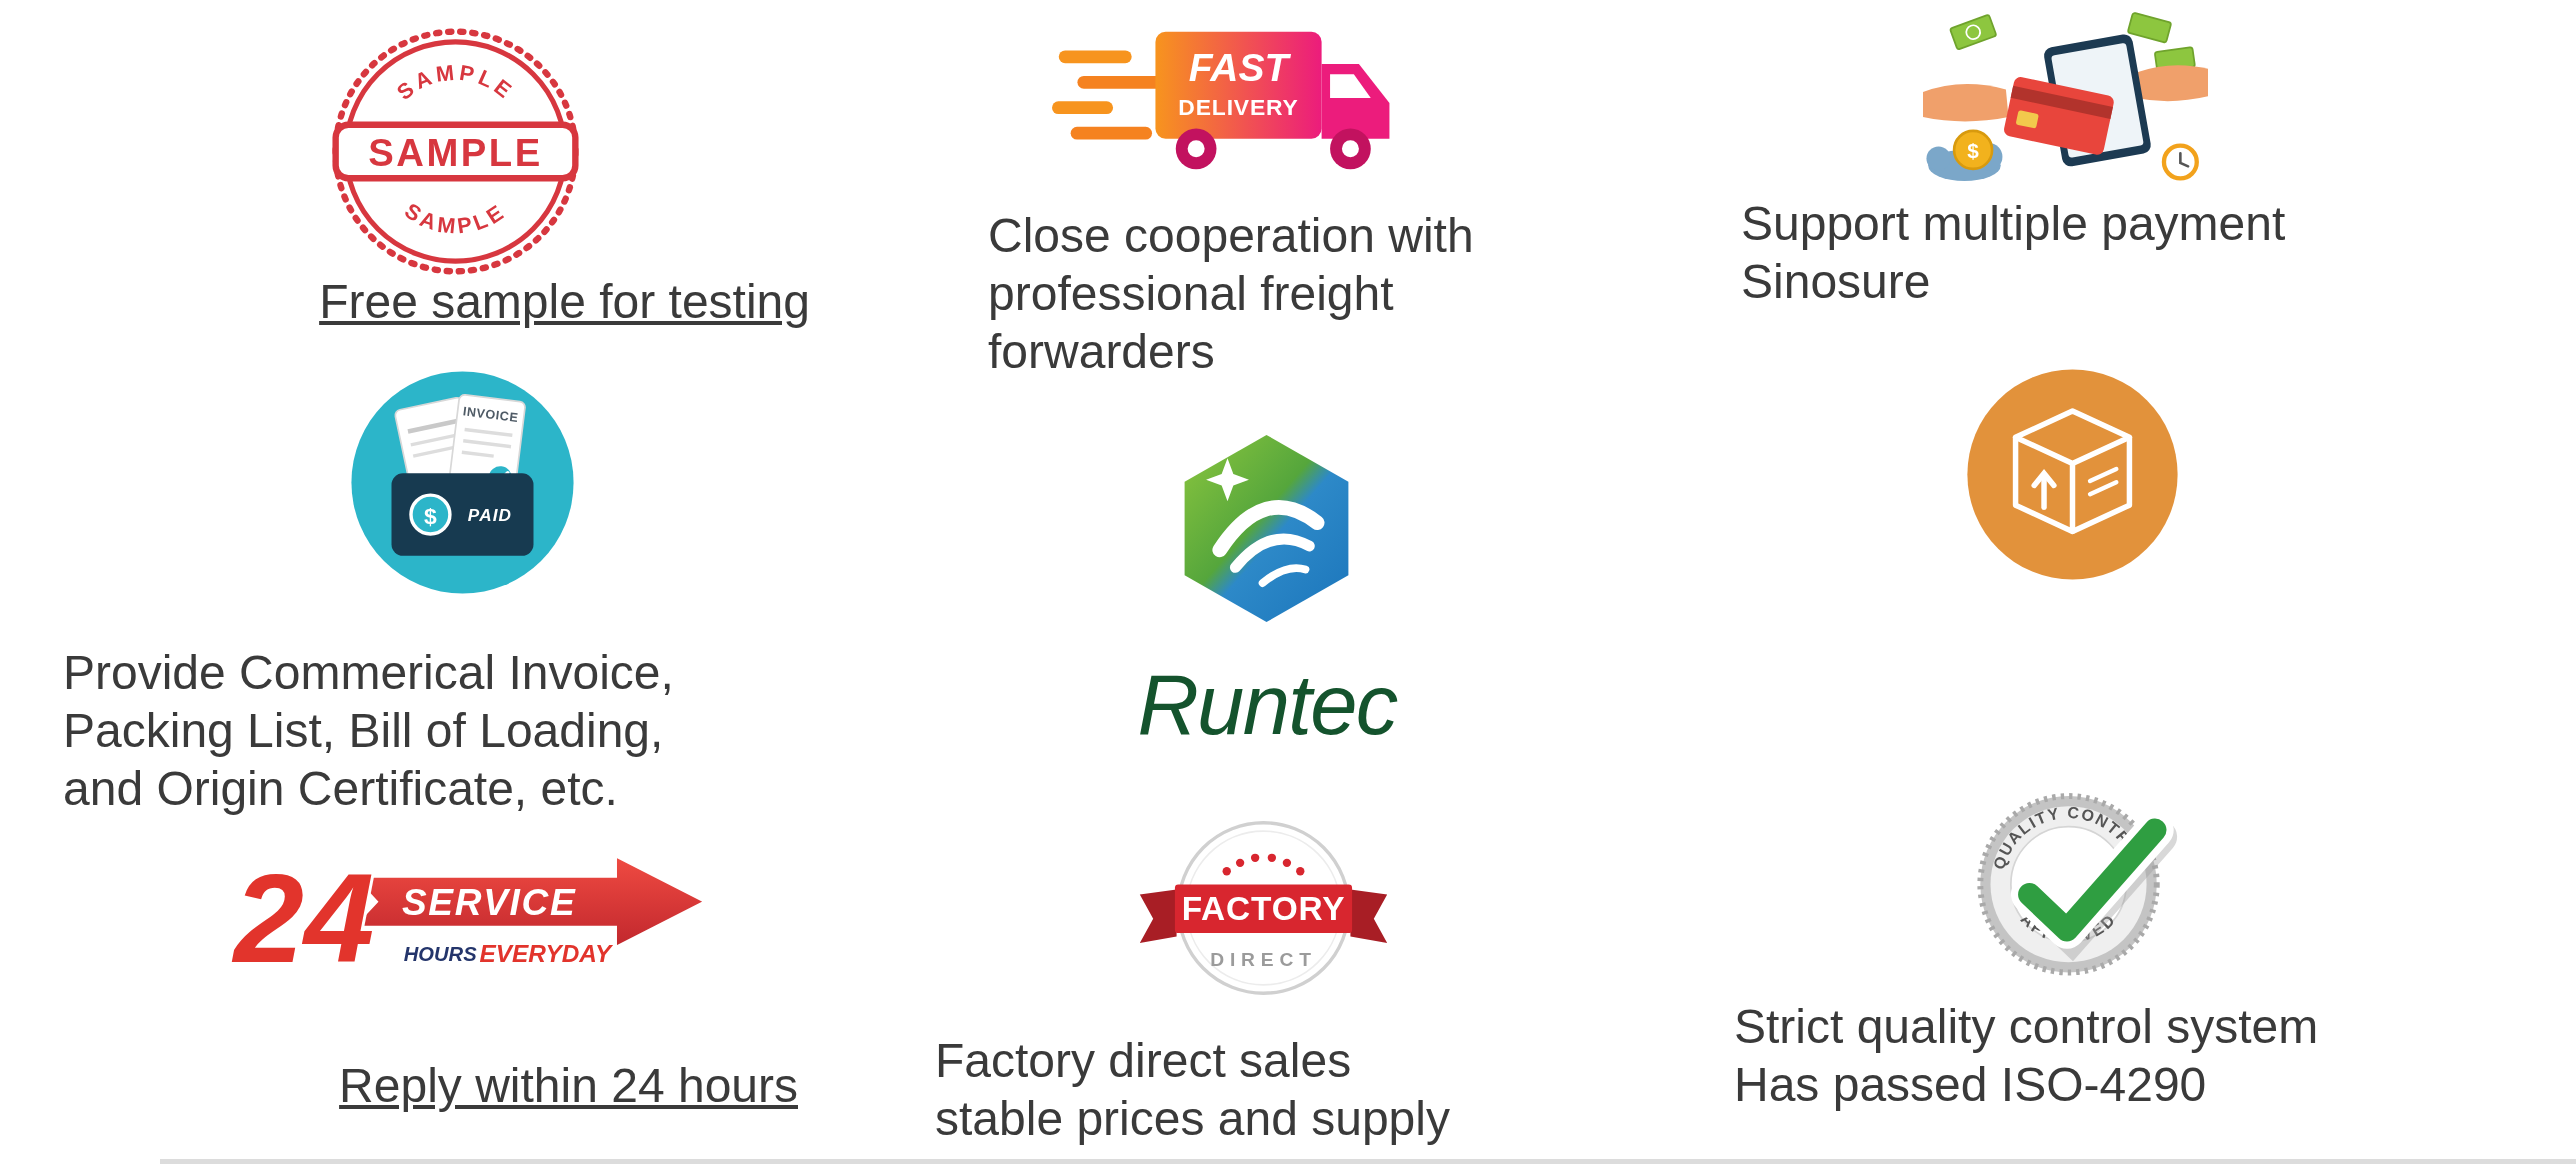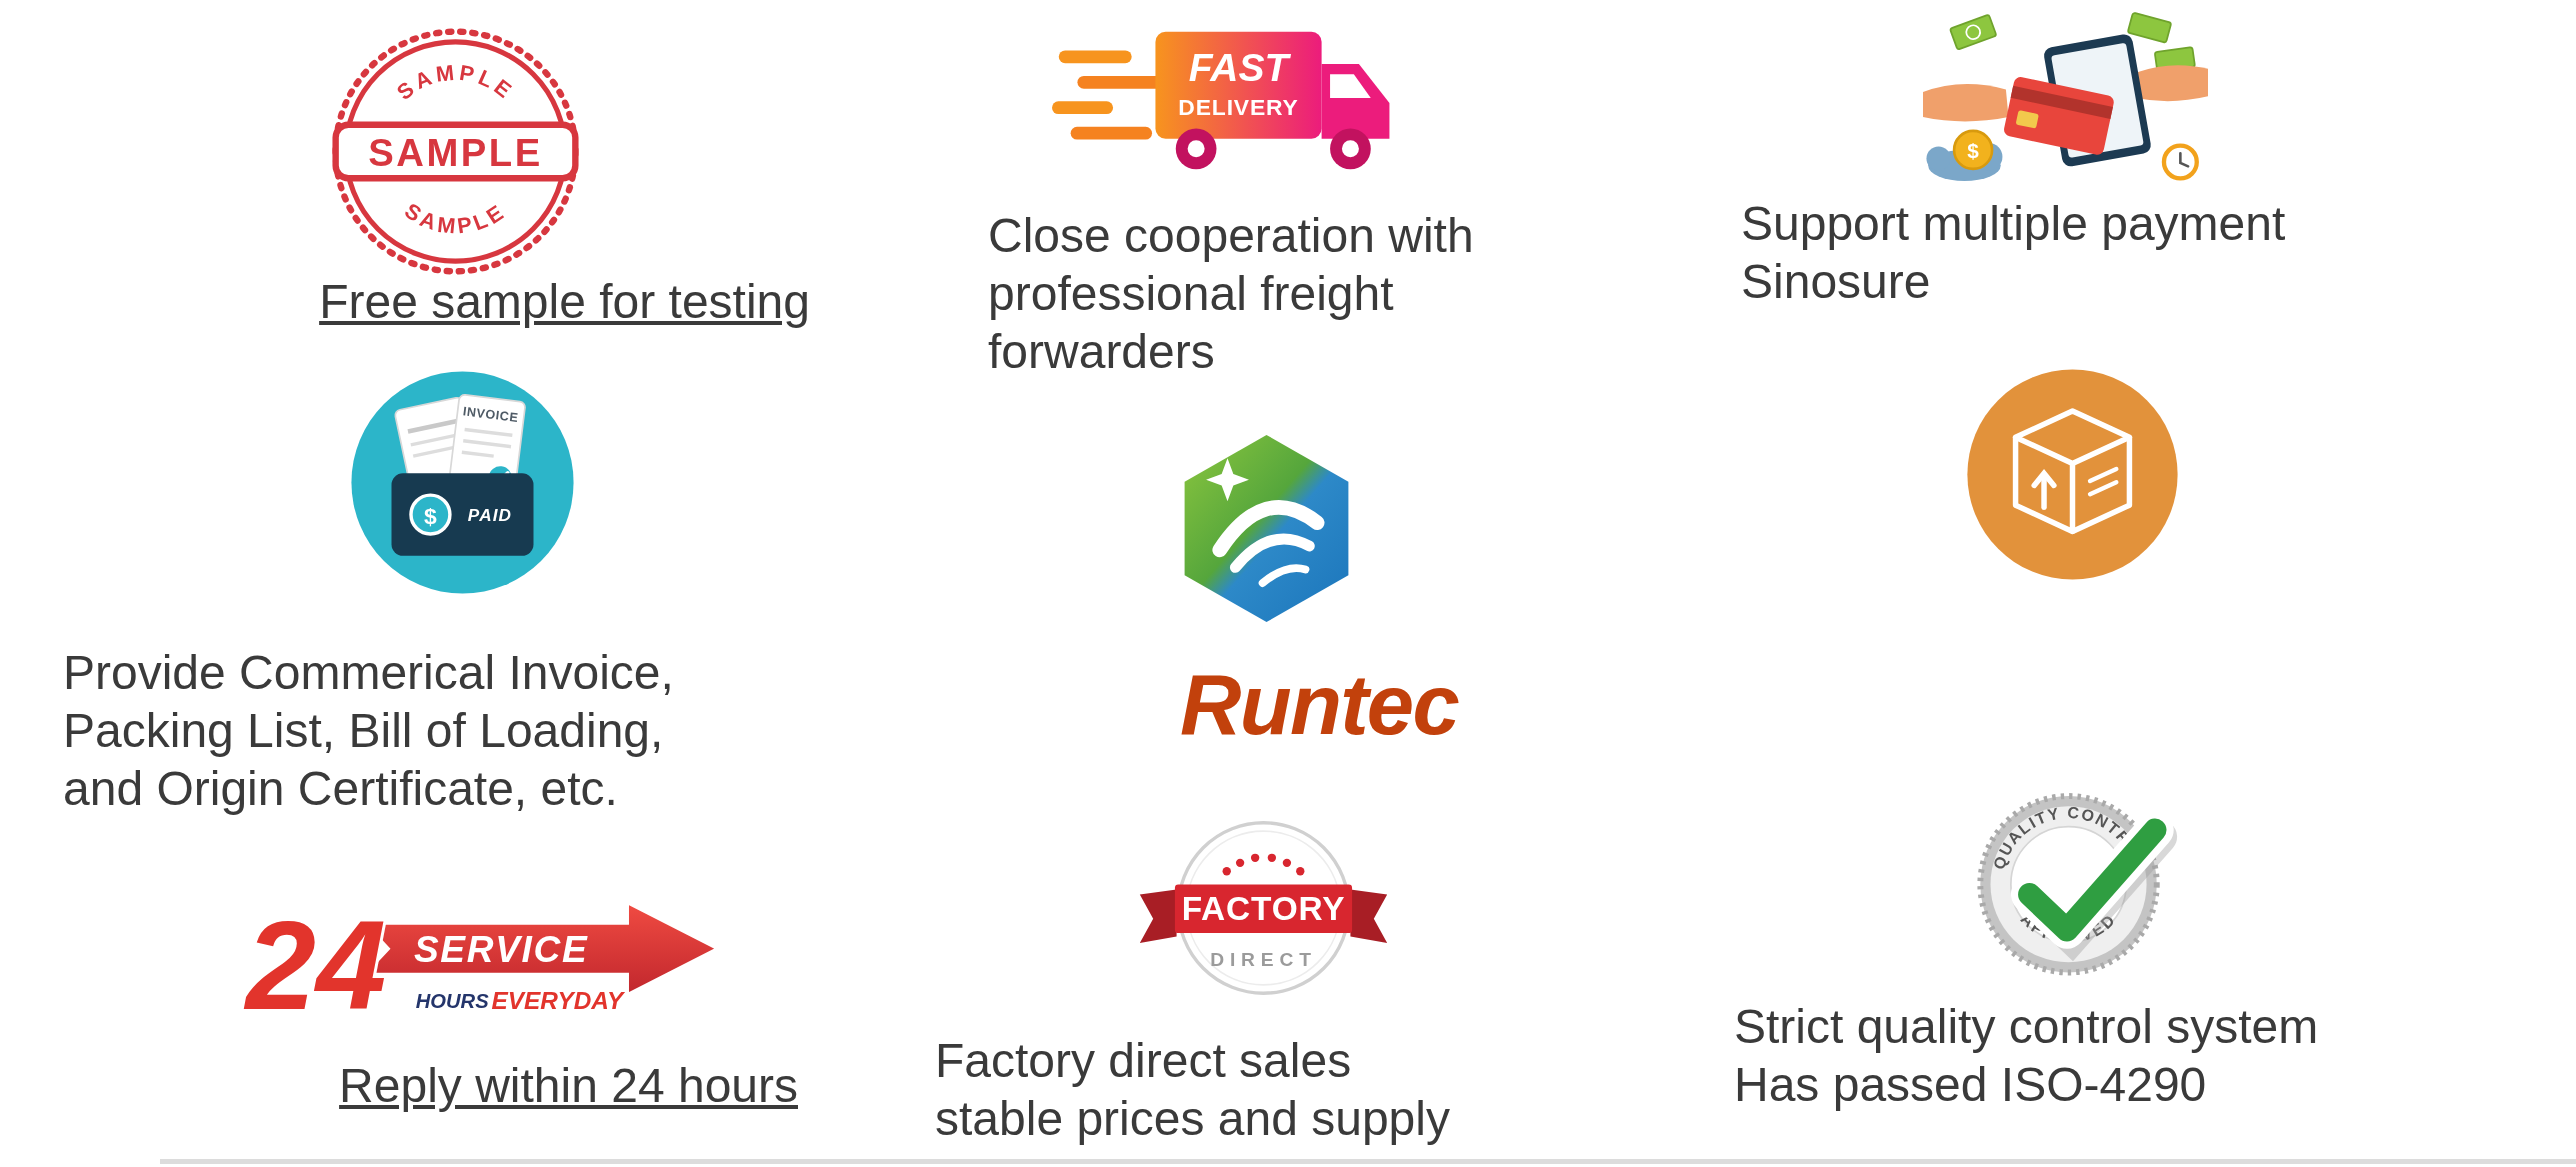--- a/index.html
+++ b/index.html
@@ -33,31 +33,31 @@
   #icon-payment   { left: 1923px; top: 10.2px;   width: 285px; height: 190px; }
   #cap-payment    { left: 1741px; top: 195px;  width: 747px; }
 
   #icon-invoice   { left: 348px;  top: 368px;  width: 229px; height: 229px; }
   #cap-invoice    { left: 63px;   top: 608px;  width: 815px; margin-top: 36px; }
 
   #icon-brand     { left: 1169px; top: 431px;  width: 195px; height: 195px; }
   #brand-text     {
     position: absolute;
     left: 1076px; top: 658px; width: 382px;
-    text-align: right;
+    text-align: center;
     font-size: 85px; line-height: 93px;
-    font-weight: bold; font-style: italic;
-    color: #c2410c;
+    font-weight: normal; font-style: italic;
+    color: #14532d;
     letter-spacing: -1.7px;
   }
 
   #icon-packaging { left: 1963px; top: 365px;  width: 219px; height: 219px; }
   #cap-packaging  { left: 1796px; top: 628px;  width: 577px; }
 
-  #icon-service   { left: 227px;  top: 889px; width: 488px; height: 153px; margin-left: 12px; }
+  #icon-service   { left: 227px;  top: 842px; width: 488px; height: 153px; }
   #cap-service    { left: 136px;  top: 1057px; width: 662px; }
 
   #icon-factory   { left: 1096px; top: 801px;  width: 335px; height: 234px; }
   #cap-factory    { left: 935px; top: 1032px; width: 696px; }
 
   #icon-quality   { left: 1958px; top: 774px;  width: 255px; height: 229px; }
   #cap-quality    { left: 1734px; top: 998px; width: 798px; }
 
   #bottom-divider {
     position: absolute;

